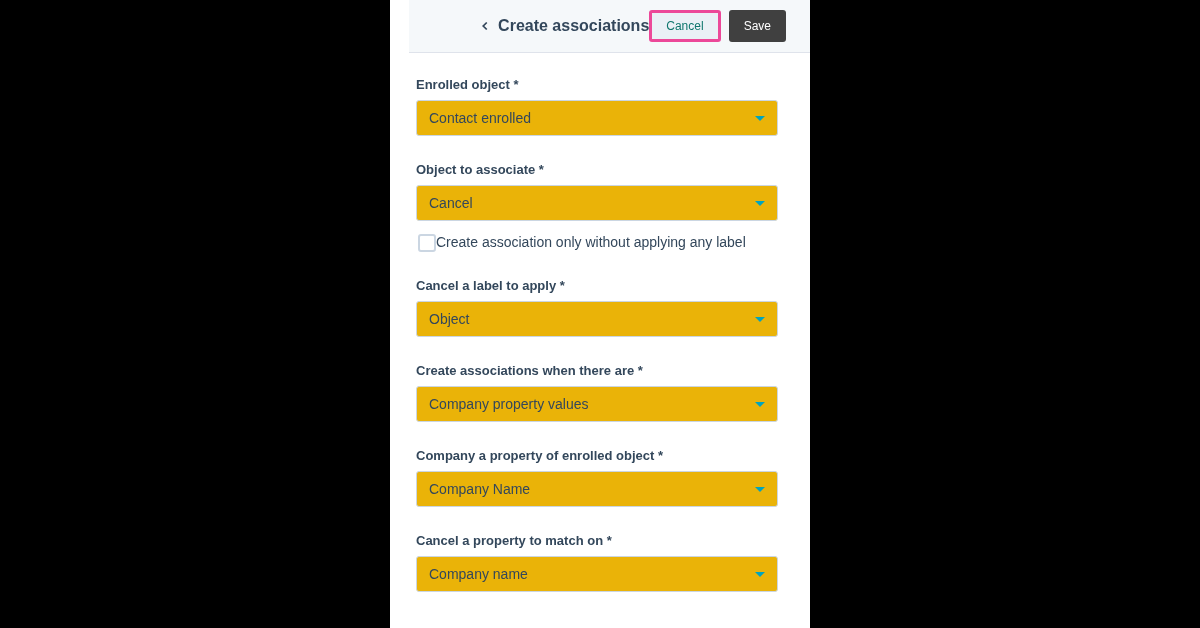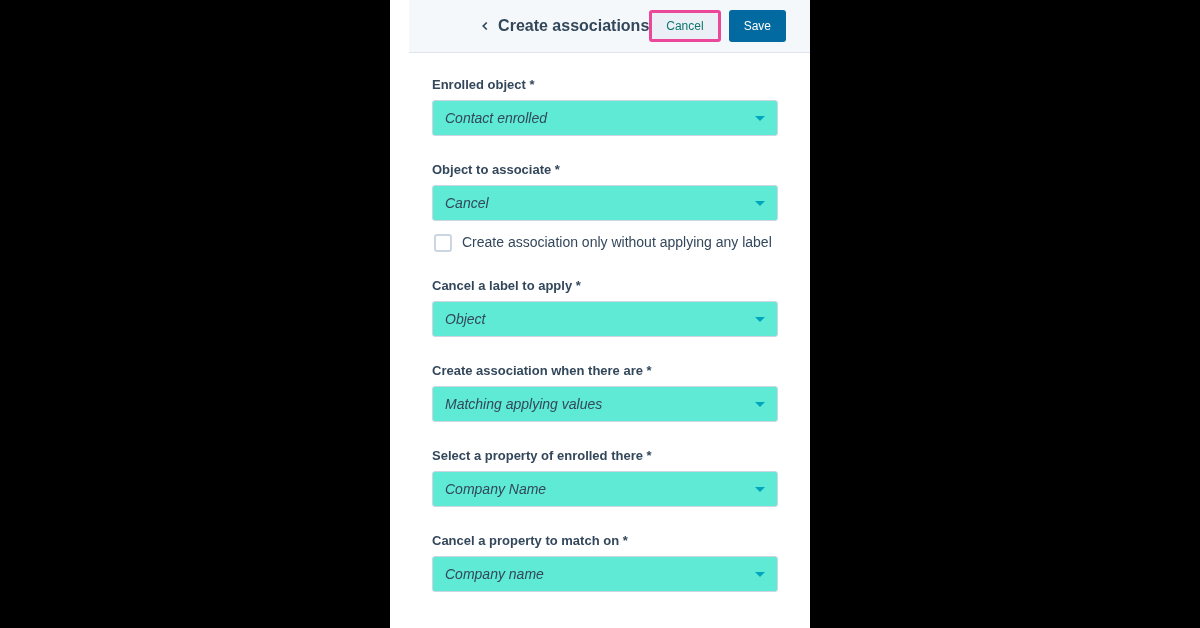--- a/index.html
+++ b/index.html
@@ -51,64 +51,61 @@
     cursor: pointer;
     border: 1px solid transparent;
     font-family: inherit;
   }
   .btn-cancel {
     background: #eaf0f6;
     color: #0f766e;
     border: 3px solid #ec4899;
   }
   .btn-save {
-    background: #0369a1;
+    background: #404040;
     color: #fff;
   }
   .panel-body {
     padding: 24px 32px 24px 26px;
   }
   .field {
     margin-bottom: 26px;
-    margin-left: 16px;
   }
   .field-label {
     font-size: 13px;
     font-weight: 600;
     color: #33475b;
     margin-bottom: 8px;
     display: block;
   }
   .select {
     display: flex;
     align-items: center;
     justify-content: space-between;
-    background: #5eead4;
+    background: #eab308;
     border: 1px solid #cbd6e2;
     border-radius: 3px;
     padding: 9px 12px;
     cursor: pointer;
     user-select: none;
-    font-style: italic;
   }
   .select-value {
     font-size: 14px;
     color: #33475b;
   }
   .caret {
     width: 0;
     height: 0;
     border-left: 5px solid transparent;
     border-right: 5px solid transparent;
     border-top: 5px solid #00a4bd;
   }
   .checkbox-row {
     display: flex;
     align-items: flex-start;
-    gap: 10px;
     margin-top: 12px;
     padding: 0 2px;
   }
   .checkbox {
     width: 18px;
     height: 18px;
     border: 2px solid #cbd6e2;
     border-radius: 3px;
     flex-shrink: 0;
     margin-top: 1px;
@@ -165,29 +162,29 @@
 
     <div class="field">
       <label class="field-label">Cancel a label to apply *</label>
       <div class="select">
         <span class="select-value">Object</span>
         <span class="caret"></span>
       </div>
     </div>
 
     <div class="field">
-      <label class="field-label">Create association when there are *</label>
+      <label class="field-label">Create associations when there are *</label>
       <div class="select">
-        <span class="select-value">Matching applying values</span>
+        <span class="select-value">Company property values</span>
         <span class="caret"></span>
       </div>
     </div>
 
     <div class="field">
-      <label class="field-label">Select a property of enrolled there *</label>
+      <label class="field-label">Company a property of enrolled object *</label>
       <div class="select">
         <span class="select-value">Company Name</span>
         <span class="caret"></span>
       </div>
     </div>
 
     <div class="field">
       <label class="field-label">Cancel a property to match on *</label>
       <div class="select">
         <span class="select-value">Company name</span>

